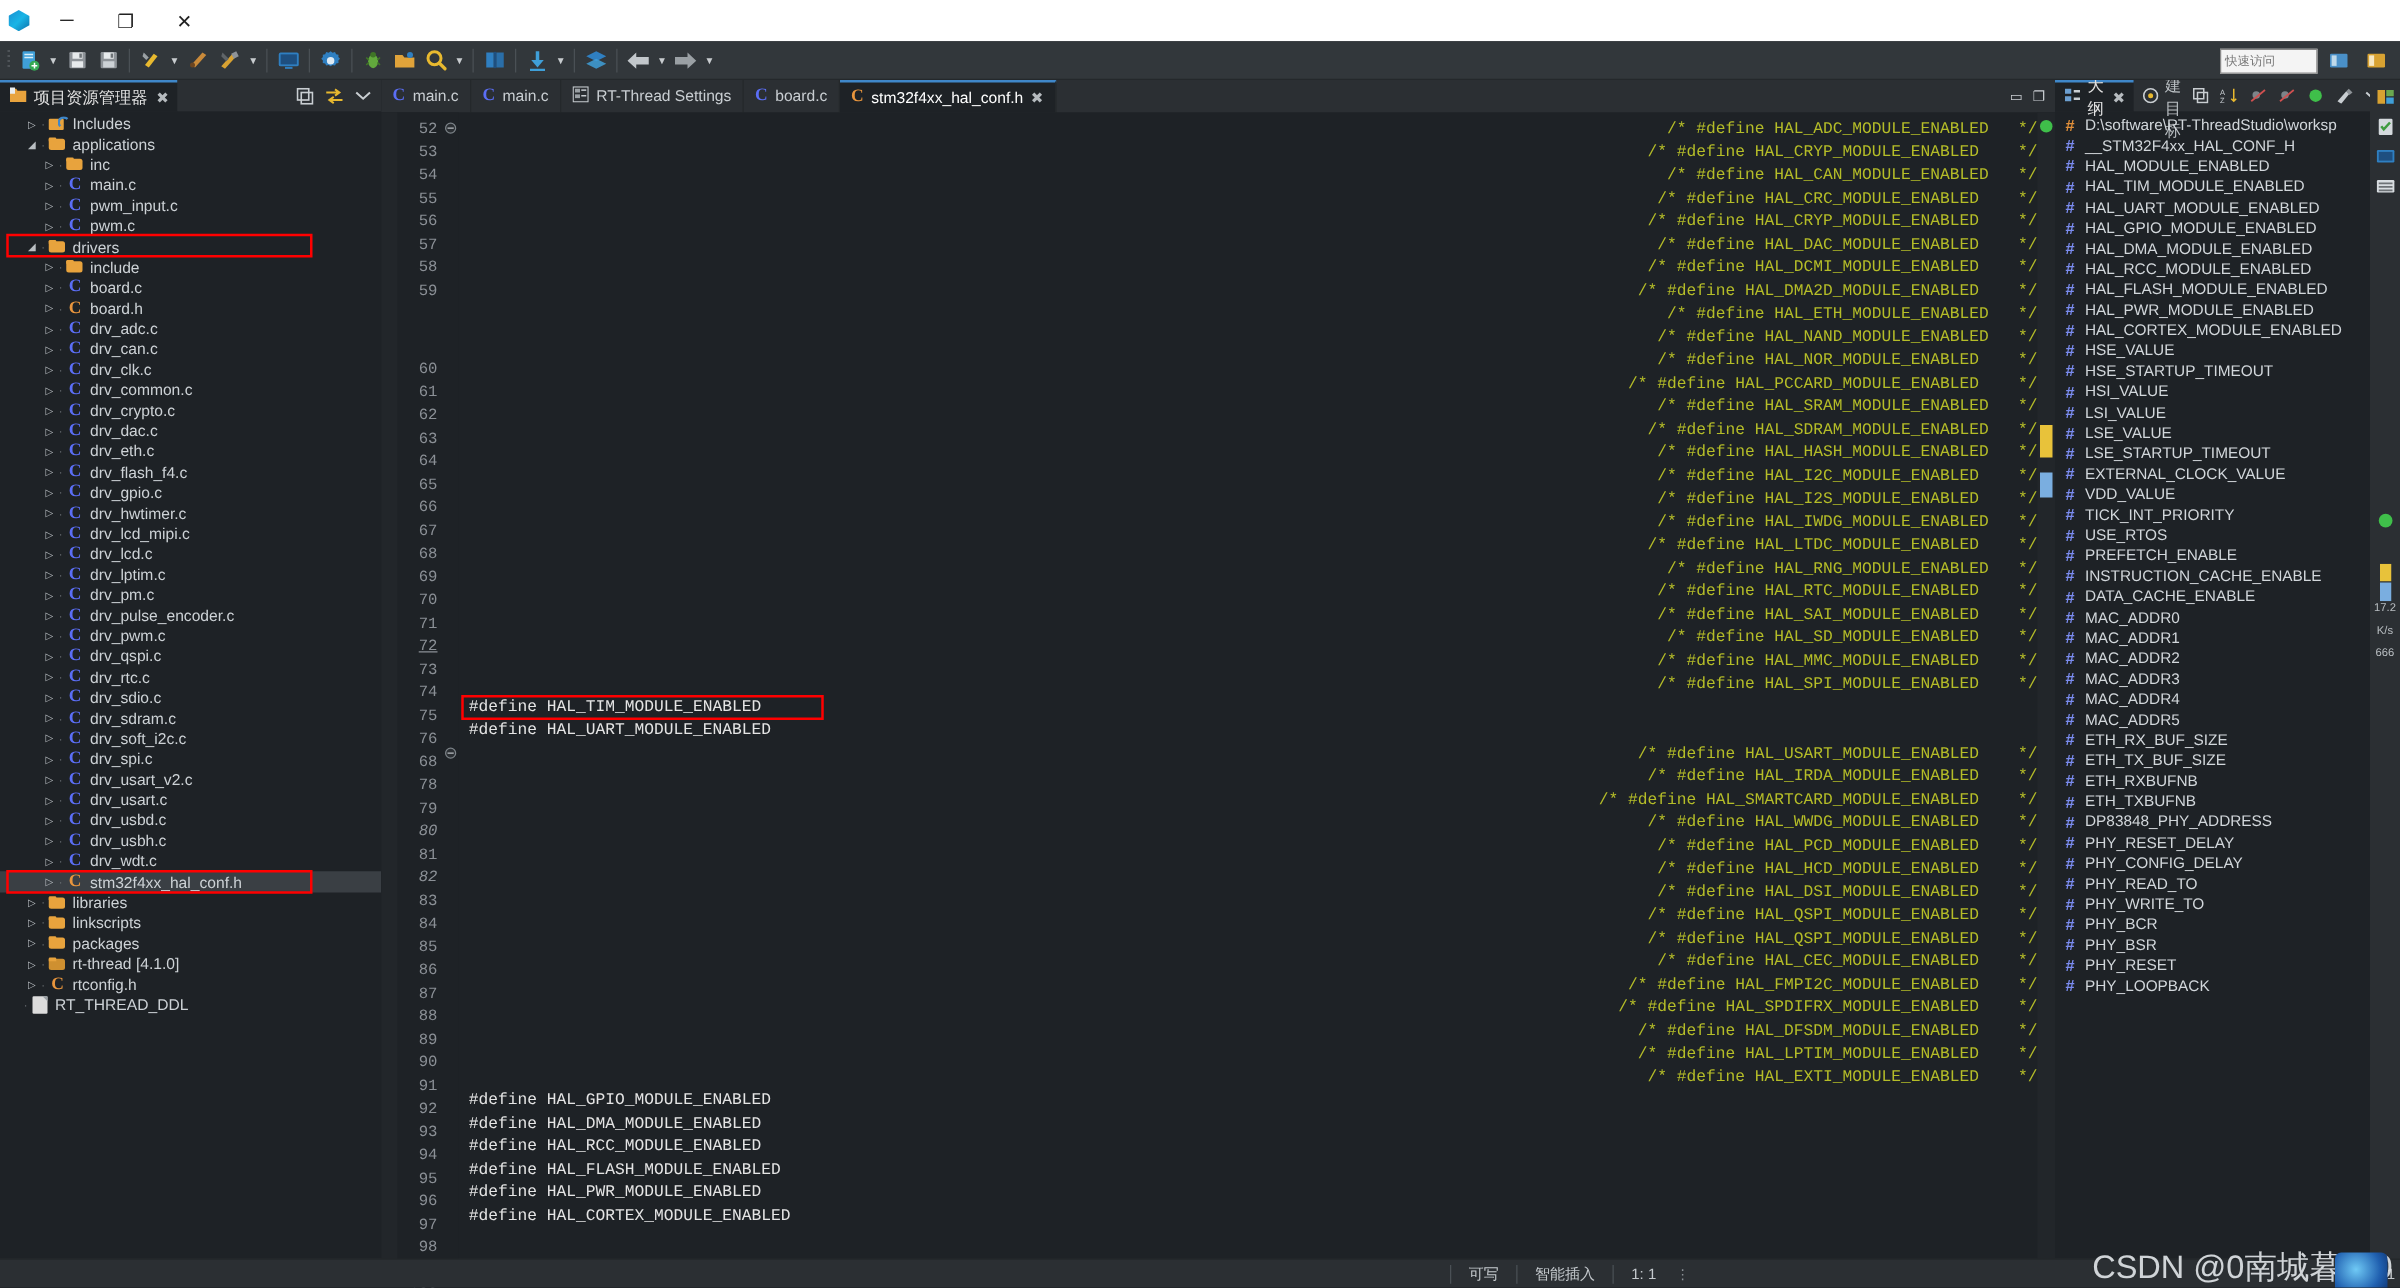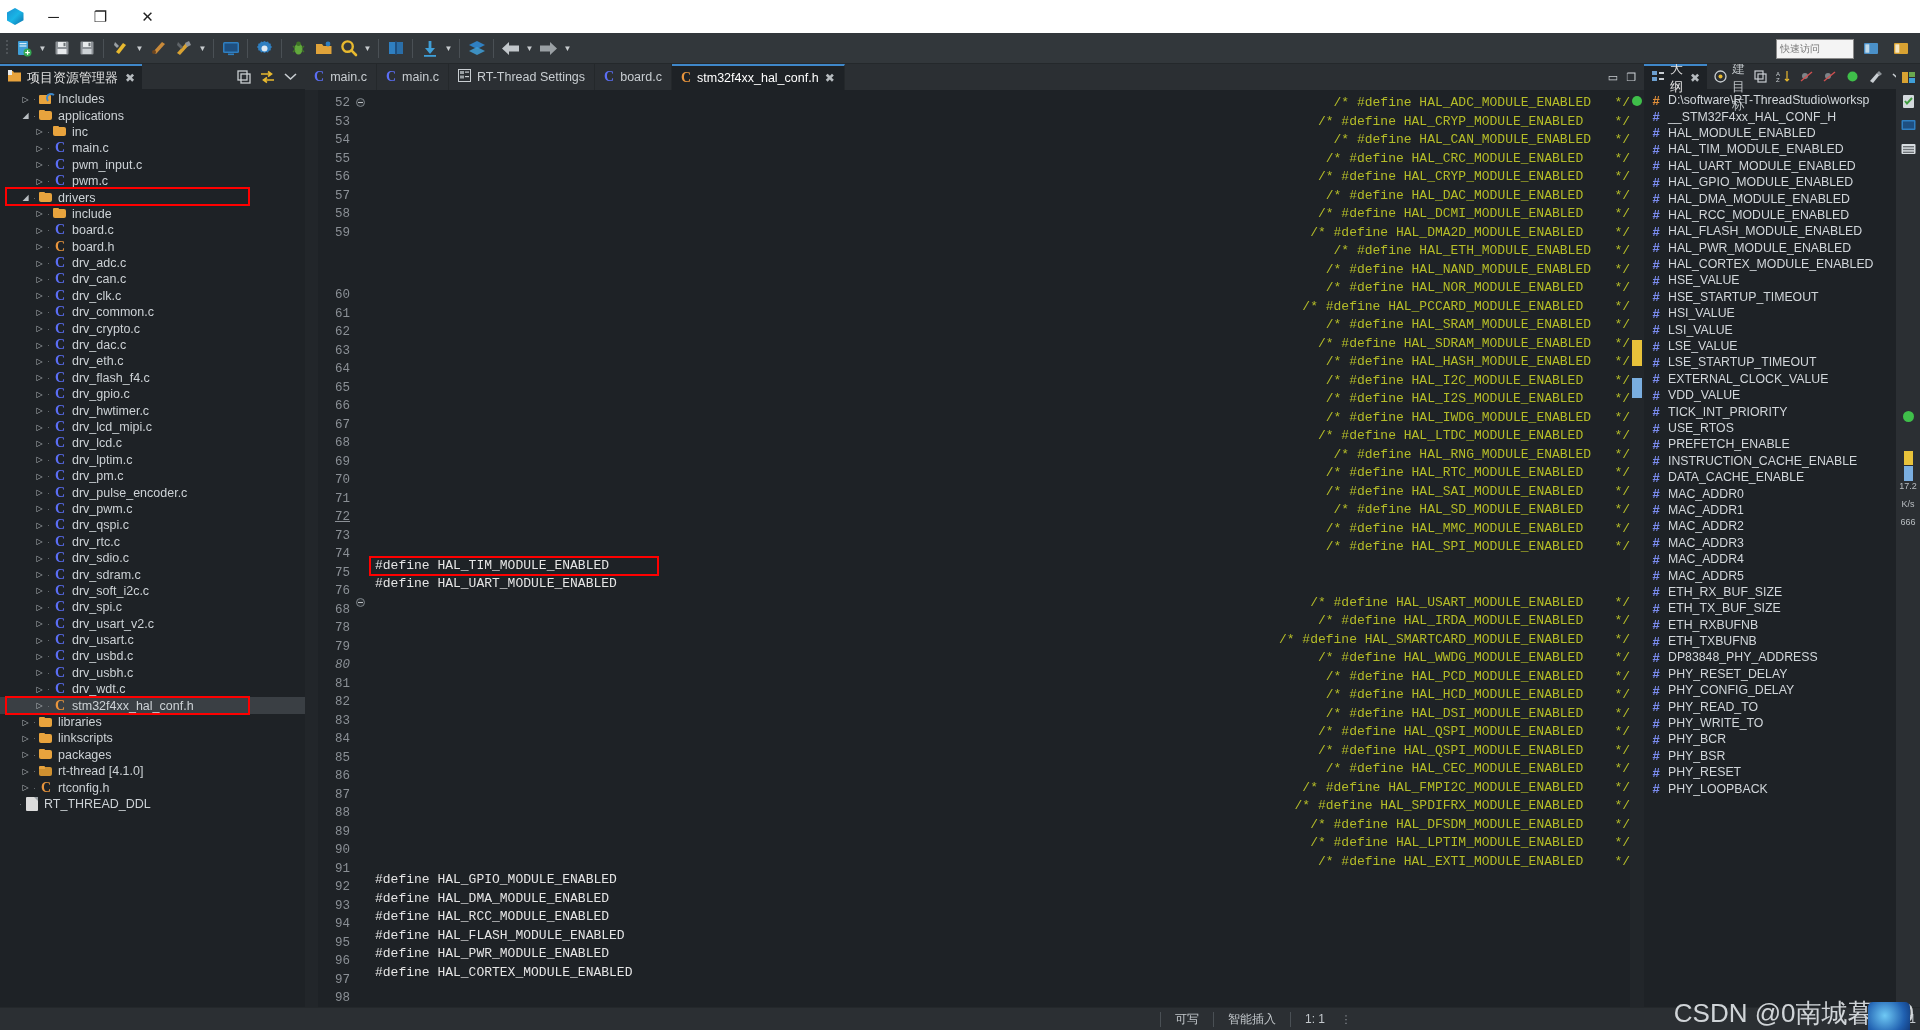--- a/index.html
+++ b/index.html
@@ -795,21 +795,21 @@
             <div style="padding-right: 4px; text-decoration: underline;">72</div>
             <div style="padding-right: 4px;">73</div>
             <div style="padding-right: 4px;">74</div>
             <div style="padding-right: 4px;">75</div>
             <div style="padding-right: 4px;">76</div>
             <div style="padding-right: 4px;">68</div>
             <div style="padding-right: 4px;">78</div>
             <div style="padding-right: 4px;">79</div>
             <div style="padding-right: 4px; font-style: italic;">80</div>
             <div style="padding-right: 4px;">81</div>
-            <div style="padding-right: 4px;">82</div>
+            <div style="padding-right: 4px; font-style: italic;">82</div>
             <div style="padding-right: 4px;">83</div>
             <div style="padding-right: 4px;">84</div>
             <div style="padding-right: 4px;">85</div>
             <div style="padding-right: 4px;">86</div>
             <div style="padding-right: 4px;">87</div>
             <div style="padding-right: 4px;">88</div>
             <div style="padding-right: 4px;">89</div>
             <div style="padding-right: 4px;">90</div>
             <div style="padding-right: 4px;">91</div>
             <div style="padding-right: 4px;">92</div>

